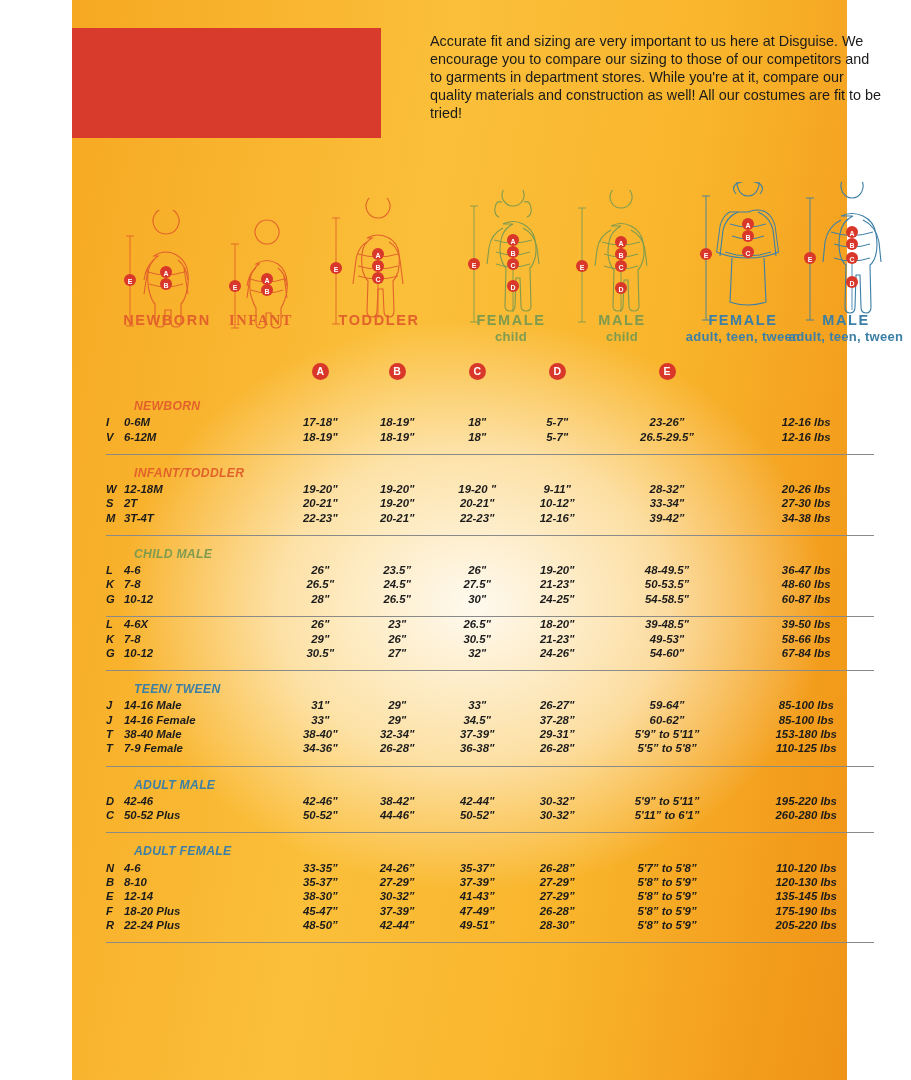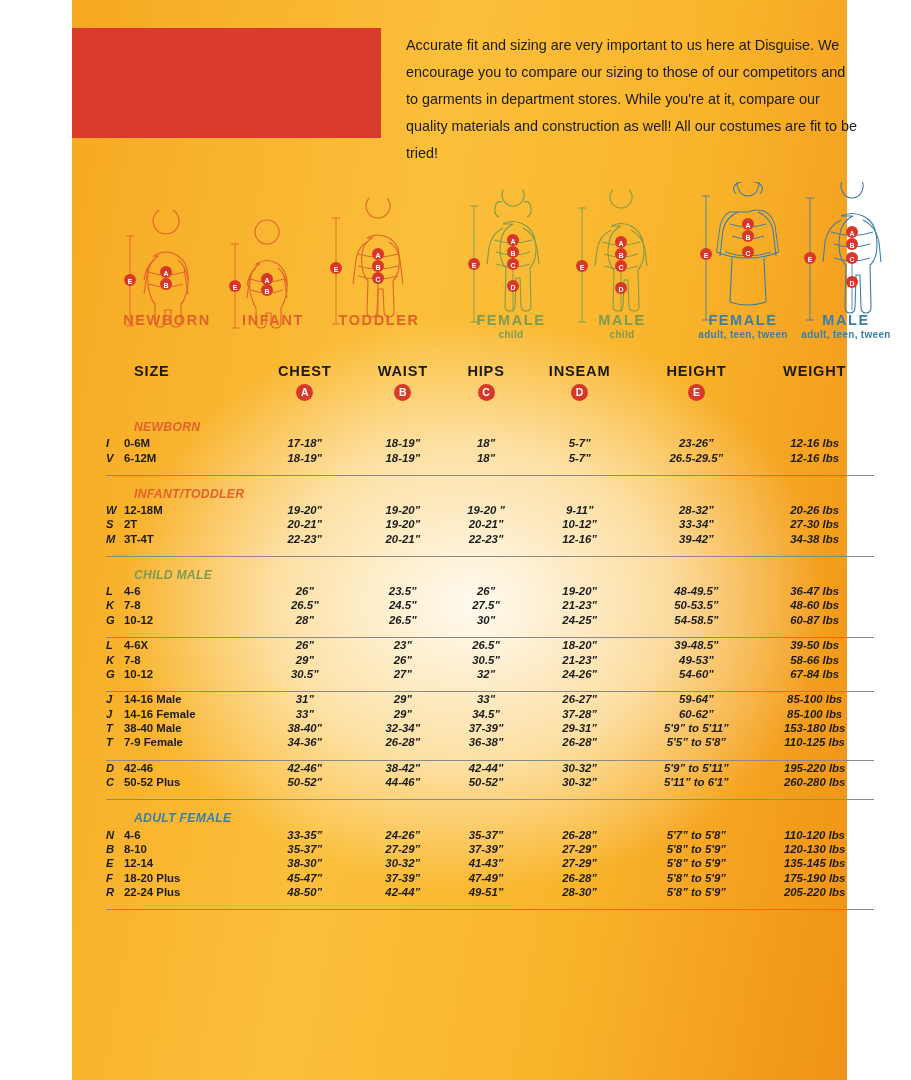--- a/index.html
+++ b/index.html
@@ -37,26 +37,26 @@
     position: absolute;
     left: 72px;
     top: 28px;
     width: 309px;
     height: 110px;
     background: #d83a2c;
   }
 
   .intro {
     position: absolute;
-    left: 406px;
+    left: 430px;
     top: 32px;
     width: 452px;
     color: #1b1b1b;
     font-size: 14.4px;
-    line-height: 27px;
+    line-height: 18px;
   }
 
   
   .figures {
     position: absolute;
     left: 96px;
     top: 168px;
     width: 790px;
     height: 172px;
   }
@@ -75,21 +75,21 @@
   }
   .fig-label {
     position: absolute;
     text-align: center;
     font-size: 14.5px;
     font-weight: bold;
     letter-spacing: 1.6px;
   }
   .fig-label .sub {
     display: block;
-    font-size: 10px;
+    font-size: 13px;
     letter-spacing: 0.3px;
     font-weight: bold;
     margin-top: 1px;
   }
   .c-orange { color: #e2622b; }
   .c-green  { color: #7f9b4e; }
   .c-blue   { color: #3c7fa6; }
 
   
   .table-wrap {
@@ -142,20 +142,21 @@
     width: 18px;
     text-align: left;
     font-style: italic;
     font-weight: bold;
     font-size: 11.2px;
     color: #1b1b1b;
     padding-left: 2px;
   }
   td.sizename {
     text-align: left;
+    font-style: italic;
     font-weight: bold;
     padding-left: 6px;
     white-space: nowrap;
   }
   td.val {
     text-align: center;
     font-style: italic;
     font-weight: bold;
     white-space: nowrap;
   }
@@ -350,21 +351,21 @@
         <circle cx="14" cy="76" r="6" fill="#d8372a"></circle>
           <text x="14" y="79.5" text-anchor="middle" font-size="7" fill="#fff" font-family="Liberation Sans, sans-serif" font-weight="bold">E</text>
       </svg>
     </div>
   </div>
 
   <div class="labels">
     <div class="fig-label c-orange" style="left:6px; width:130px;">
       <span>NEWBORN</span>
     </div>
-    <div class="fig-label c-orange" style="left:122px; width:110px;">
+    <div class="fig-label c-orange" style="left:110px; width:110px;font-family:Liberation Serif, serif;">
       <span>INFANT</span>
     </div>
     <div class="fig-label c-orange" style="left:215px; width:136px;">
       <span>TODDLER</span>
     </div>
     <div class="fig-label c-green" style="left:348px; width:134px;">
       <span>FEMALE</span>
       <span class="sub">child</span>
     </div>
     <div class="fig-label c-green" style="left:470px; width:112px;">
@@ -377,29 +378,20 @@
     </div>
     <div class="fig-label c-blue" style="left:686px; width:128px;">
       <span>MALE</span>
       <span class="sub">adult, teen, tween</span>
     </div>
   </div>
 
   <div class="table-wrap">
     <table class="sizing">
       <thead>
-        <tr>
-          <th class="col-size" colspan="2">SIZE</th>
-          <th>CHEST</th>
-          <th>WAIST</th>
-          <th>HIPS</th>
-          <th>INSEAM</th>
-          <th>HEIGHT</th>
-          <th>WEIGHT</th>
-        </tr>
         <tr class="dot-row">
           <td colspan="2"></td>
           <td style="text-align:center"><span class="dot">A</span></td>
           <td style="text-align:center"><span class="dot">B</span></td>
           <td style="text-align:center"><span class="dot">C</span></td>
           <td style="text-align:center"><span class="dot">D</span></td>
           <td style="text-align:center"><span class="dot">E</span></td>
           <td></td>
         </tr>
       </thead>
@@ -528,20 +520,23 @@
             <td class="val">30.5"</td>
             <td class="val">27"</td>
             <td class="val">32"</td>
             <td class="val">24-26"</td>
             <td class="val">54-60"</td>
             <td class="val">67-84 lbs</td>
           </tr>
           <tr class="sep">
             <td colspan="8"></td>
           </tr>
+          <tr>
+            <td class="group group-blue" colspan="8">TEEN/ TWEEN</td>
+          </tr>
           <tr class="row">
             <td class="letter">J</td>
             <td class="sizename">14-16 Male</td>
             <td class="val">31"</td>
             <td class="val">29"</td>
             <td class="val">33"</td>
             <td class="val">26-27"</td>
             <td class="val">59-64”</td>
             <td class="val">85-100 lbs</td>
           </tr>
@@ -571,20 +566,23 @@
             <td class="val">34-36"</td>
             <td class="val">26-28"</td>
             <td class="val">36-38"</td>
             <td class="val">26-28"</td>
             <td class="val">5'5” to 5'8”</td>
             <td class="val">110-125 lbs</td>
           </tr>
           <tr class="sep">
             <td colspan="8"></td>
           </tr>
+          <tr>
+            <td class="group group-blue" colspan="8">ADULT MALE</td>
+          </tr>
           <tr class="row">
             <td class="letter">D</td>
             <td class="sizename">42-46</td>
             <td class="val">42-46"</td>
             <td class="val">38-42"</td>
             <td class="val">42-44"</td>
             <td class="val">30-32”</td>
             <td class="val">5'9” to 5'11”</td>
             <td class="val">195-220 lbs</td>
           </tr>

